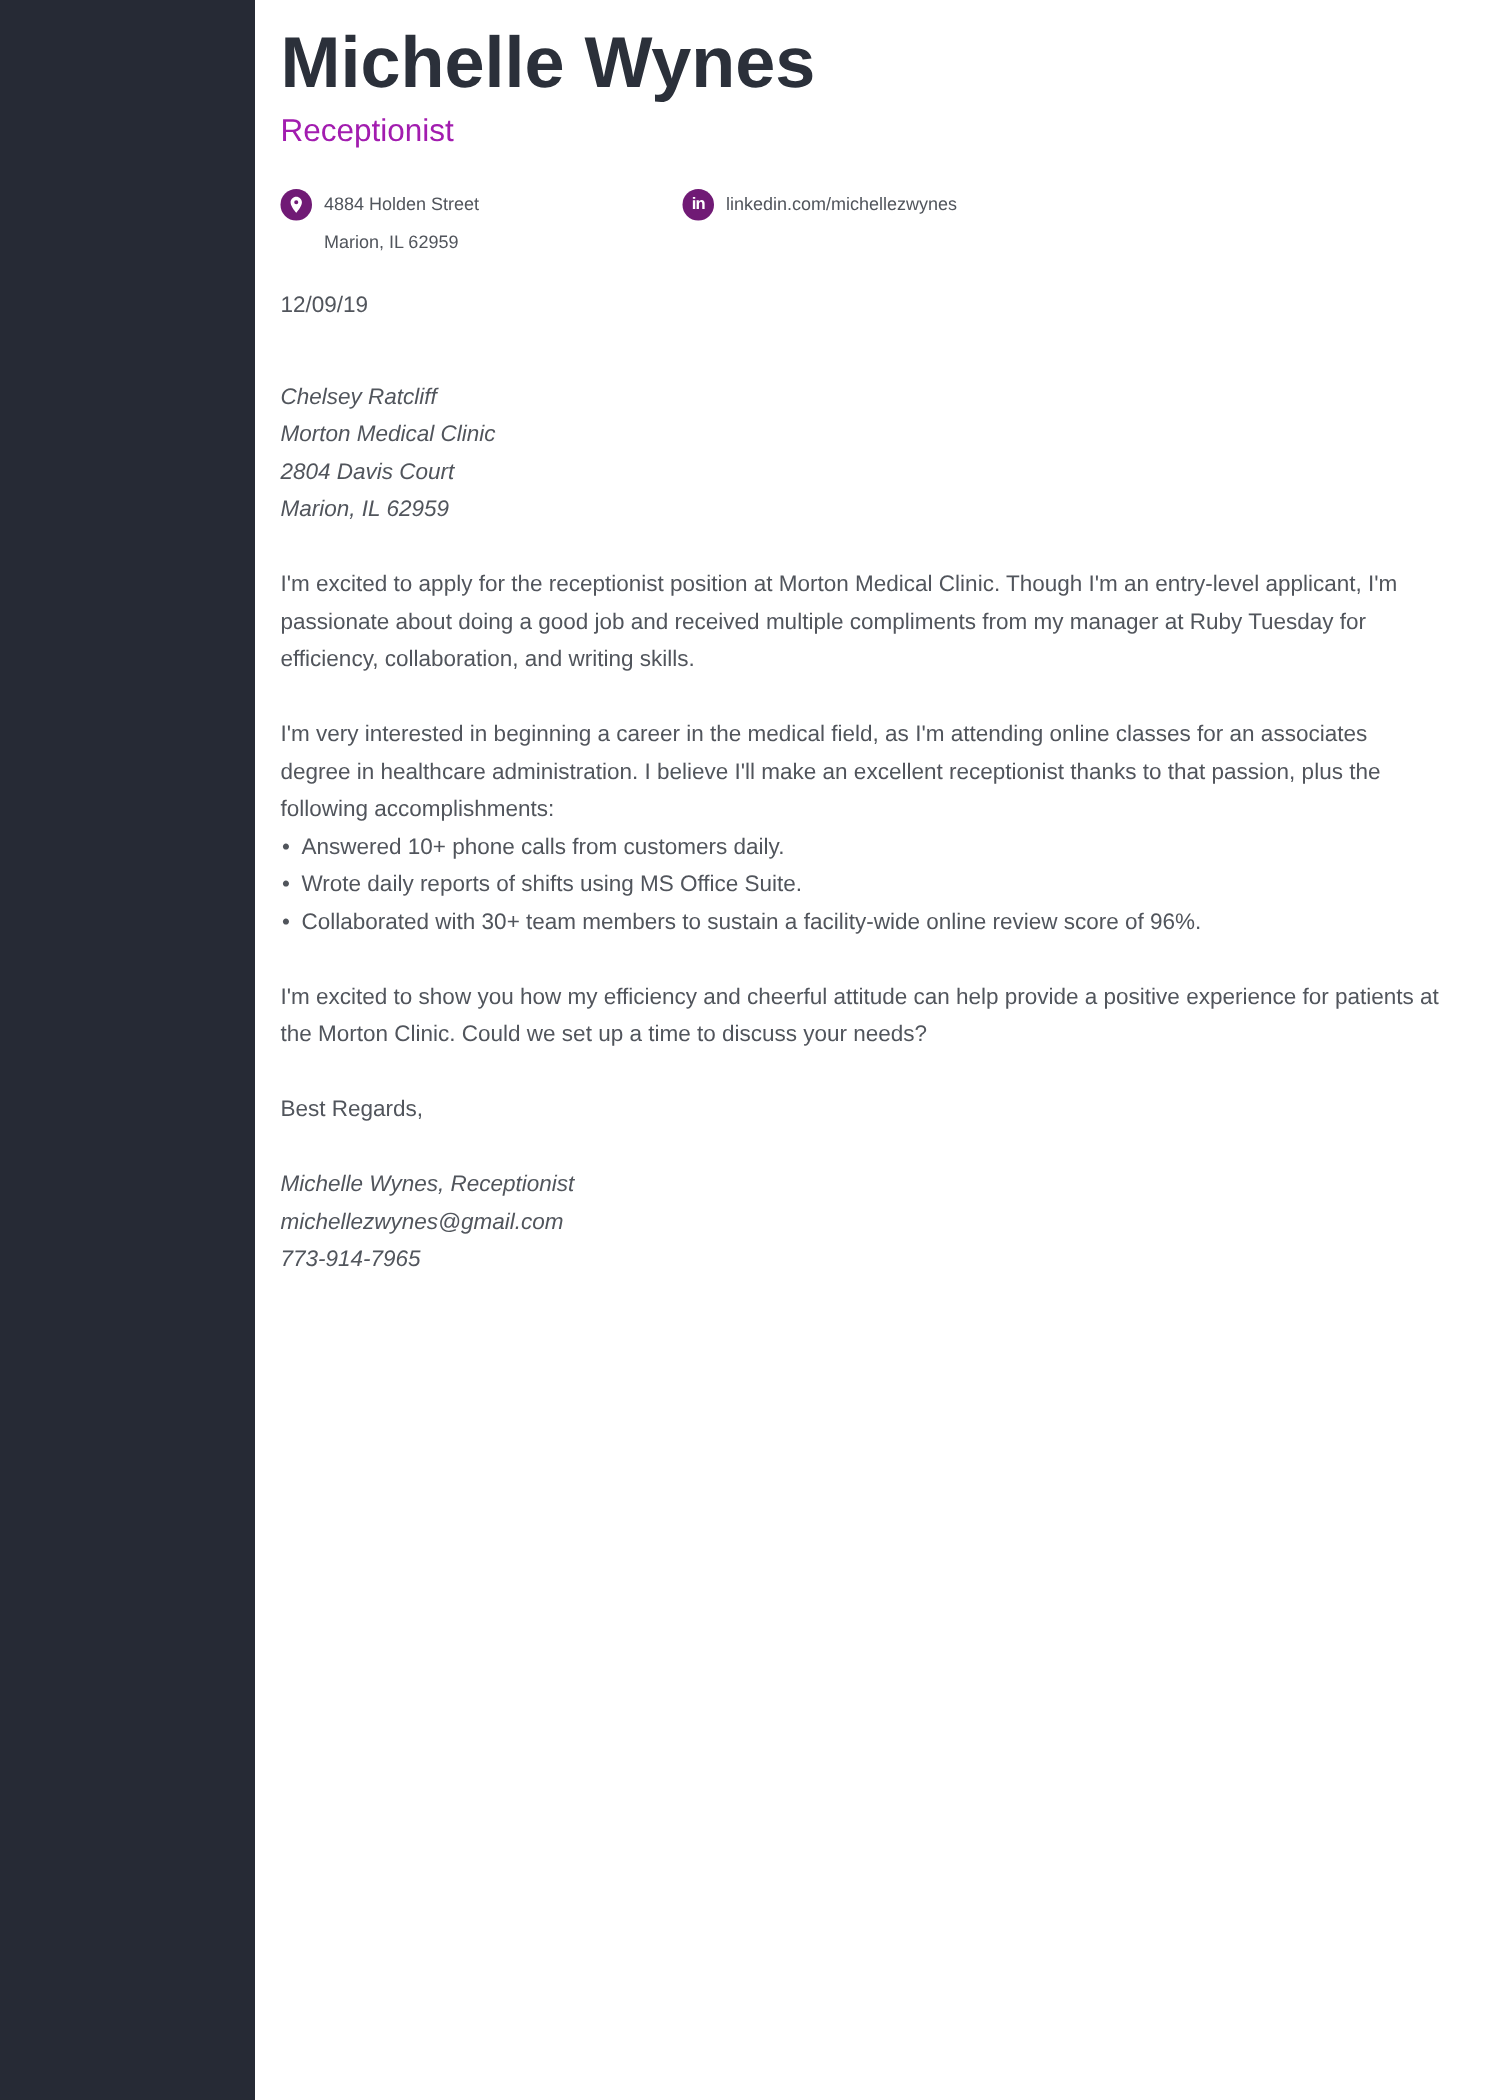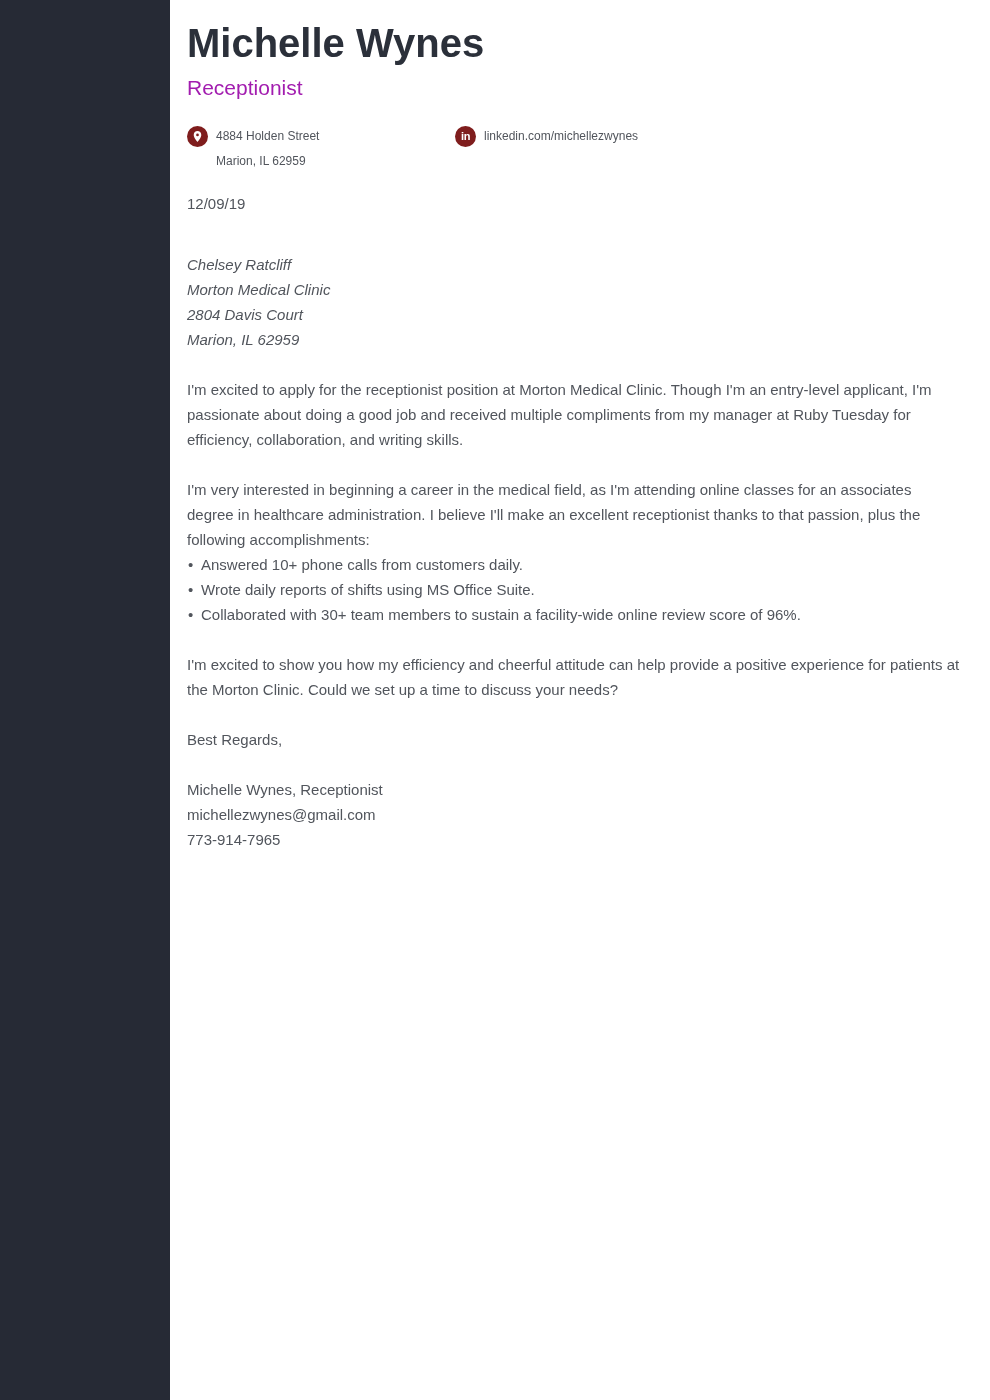--- a/index.html
+++ b/index.html
@@ -16,34 +16,34 @@
     background:#262a35;
   }
   .content {
     position:absolute; left:170px; top:0;
     width:820px; height:1400px;
     box-sizing:border-box;
     padding:20px 30px 0 17px;
   }
   .name {
     margin:0;
-    font-size:40px; line-height:46px; font-weight:bold;
+    font-size:48px; line-height:46px; font-weight:bold;
     color:#2b303a;
   }
   .job-title {
     margin:8px 0 0 0;
     font-size:21px; line-height:28px; font-weight:normal;
     color:#a21caf;
   }
   .contact-row { display:flex; margin-top:22px; }
   .contact-item { display:flex; align-items:flex-start; }
   .contact-item.address { width:268px; }
   .icon-circle {
     width:21px; height:21px; border-radius:50%;
-    background:#7f1d1d; color:#ffffff;
+    background:#701a75; color:#ffffff;
     display:flex; align-items:center; justify-content:center;
     flex:none; margin-top:2px;
   }
   .icon-circle .in-glyph {
     font-size:11px; font-weight:bold; letter-spacing:-0.5px;
     line-height:1; padding-bottom:1px;
   }
   .contact-text {
     margin-left:8px;
     font-size:12px; line-height:25px; color:#51555c;
@@ -56,21 +56,21 @@
   .salutation { margin-top:35px; }
   .para { margin:25px 0 0 0; }
   ul.bullets { margin:0; padding:0; list-style:none; }
   ul.bullets li {
     display:flex;
     font-size:15px; line-height:25px; color:#51555c;
   }
   ul.bullets .bullet-marker { width:13px; flex:none; padding-left:1px; }
   ul.bullets .bullet-text { flex:1; }
   .signoff { margin-top:25px; }
-  .signature { margin-top:25px; }
+  .signature { margin-top:25px;font-style:italic; }
 </style>
 </head>
 <body>
 
 <div class="sidebar"></div>
 
 <div class="content">
 
   <h1 class="name">Michelle Wynes</h1>
   <div class="job-title">Receptionist</div>

